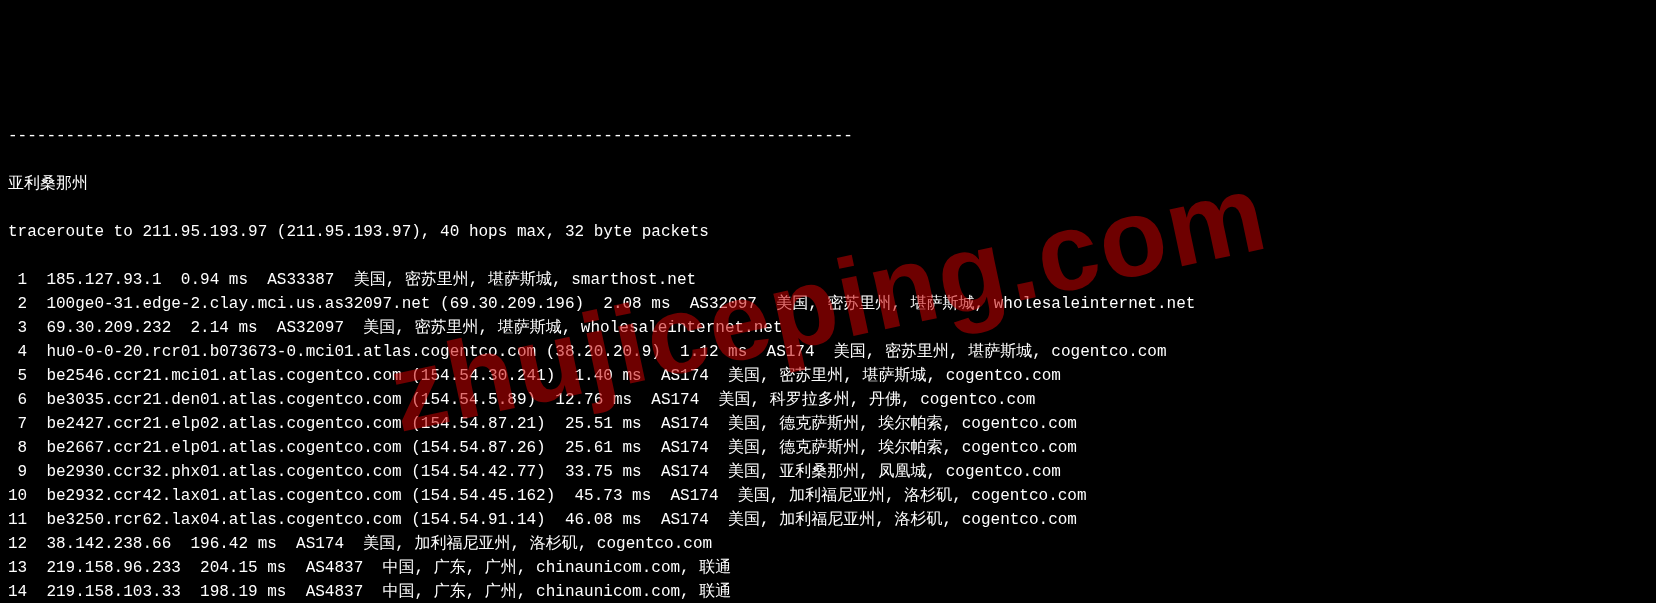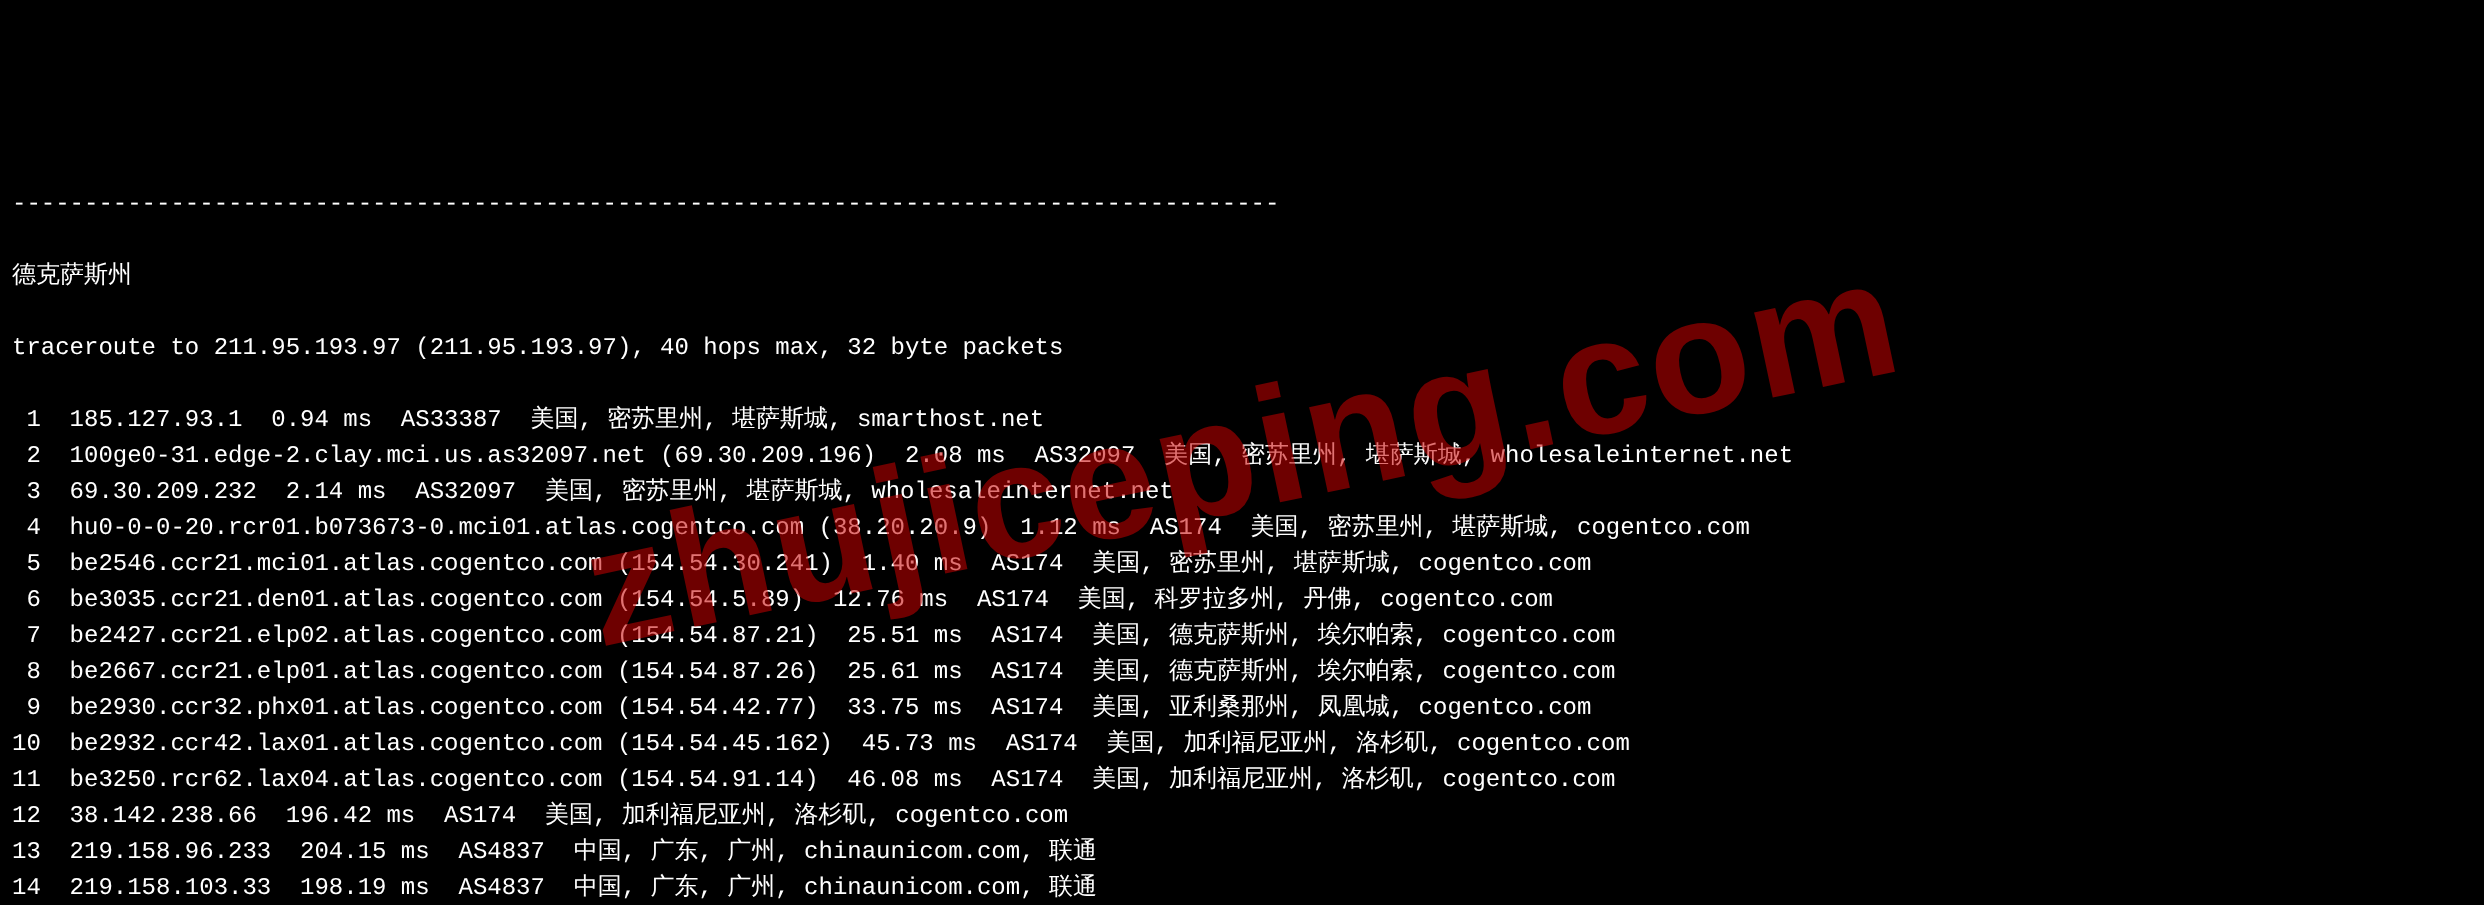--- a/index.html
+++ b/index.html
@@ -38,21 +38,21 @@
       white-space: nowrap;
     }
   </style>
 </head>
 <body>
 
 
 
 <div>
 <div class="terminal-line">----------------------------------------------------------------------------------------</div>
-<div class="terminal-line">德克萨斯州</div>
+<div class="terminal-line">亚利桑那州</div>
 <div class="terminal-line">traceroute to 211.95.193.97 (211.95.193.97), 40 hops max, 32 byte packets</div>
 <div id="hops-container"><div class="terminal-line"> 1  185.127.93.1  0.94 ms  AS33387  美国, 密苏里州, 堪萨斯城, smarthost.net</div><div class="terminal-line"> 2  100ge0-31.edge-2.clay.mci.us.as32097.net (69.30.209.196)  2.08 ms  AS32097  美国, 密苏里州, 堪萨斯城, wholesaleinternet.net</div><div class="terminal-line"> 3  69.30.209.232  2.14 ms  AS32097  美国, 密苏里州, 堪萨斯城, wholesaleinternet.net</div><div class="terminal-line"> 4  hu0-0-0-20.rcr01.b073673-0.mci01.atlas.cogentco.com (38.20.20.9)  1.12 ms  AS174  美国, 密苏里州, 堪萨斯城, cogentco.com</div><div class="terminal-line"> 5  be2546.ccr21.mci01.atlas.cogentco.com (154.54.30.241)  1.40 ms  AS174  美国, 密苏里州, 堪萨斯城, cogentco.com</div><div class="terminal-line"> 6  be3035.ccr21.den01.atlas.cogentco.com (154.54.5.89)  12.76 ms  AS174  美国, 科罗拉多州, 丹佛, cogentco.com</div><div class="terminal-line"> 7  be2427.ccr21.elp02.atlas.cogentco.com (154.54.87.21)  25.51 ms  AS174  美国, 德克萨斯州, 埃尔帕索, cogentco.com</div><div class="terminal-line"> 8  be2667.ccr21.elp01.atlas.cogentco.com (154.54.87.26)  25.61 ms  AS174  美国, 德克萨斯州, 埃尔帕索, cogentco.com</div><div class="terminal-line"> 9  be2930.ccr32.phx01.atlas.cogentco.com (154.54.42.77)  33.75 ms  AS174  美国, 亚利桑那州, 凤凰城, cogentco.com</div><div class="terminal-line">10  be2932.ccr42.lax01.atlas.cogentco.com (154.54.45.162)  45.73 ms  AS174  美国, 加利福尼亚州, 洛杉矶, cogentco.com</div><div class="terminal-line">11  be3250.rcr62.lax04.atlas.cogentco.com (154.54.91.14)  46.08 ms  AS174  美国, 加利福尼亚州, 洛杉矶, cogentco.com</div><div class="terminal-line">12  38.142.238.66  196.42 ms  AS174  美国, 加利福尼亚州, 洛杉矶, cogentco.com</div><div class="terminal-line">13  219.158.96.233  204.15 ms  AS4837  中国, 广东, 广州, chinaunicom.com, 联通</div><div class="terminal-line">14  219.158.103.33  198.19 ms  AS4837  中国, 广东, 广州, chinaunicom.com, 联通</div></div>
 </div>
 
 <div class="watermark">zhujiceping.com</div>
 
 
 
 
 </body></html>

